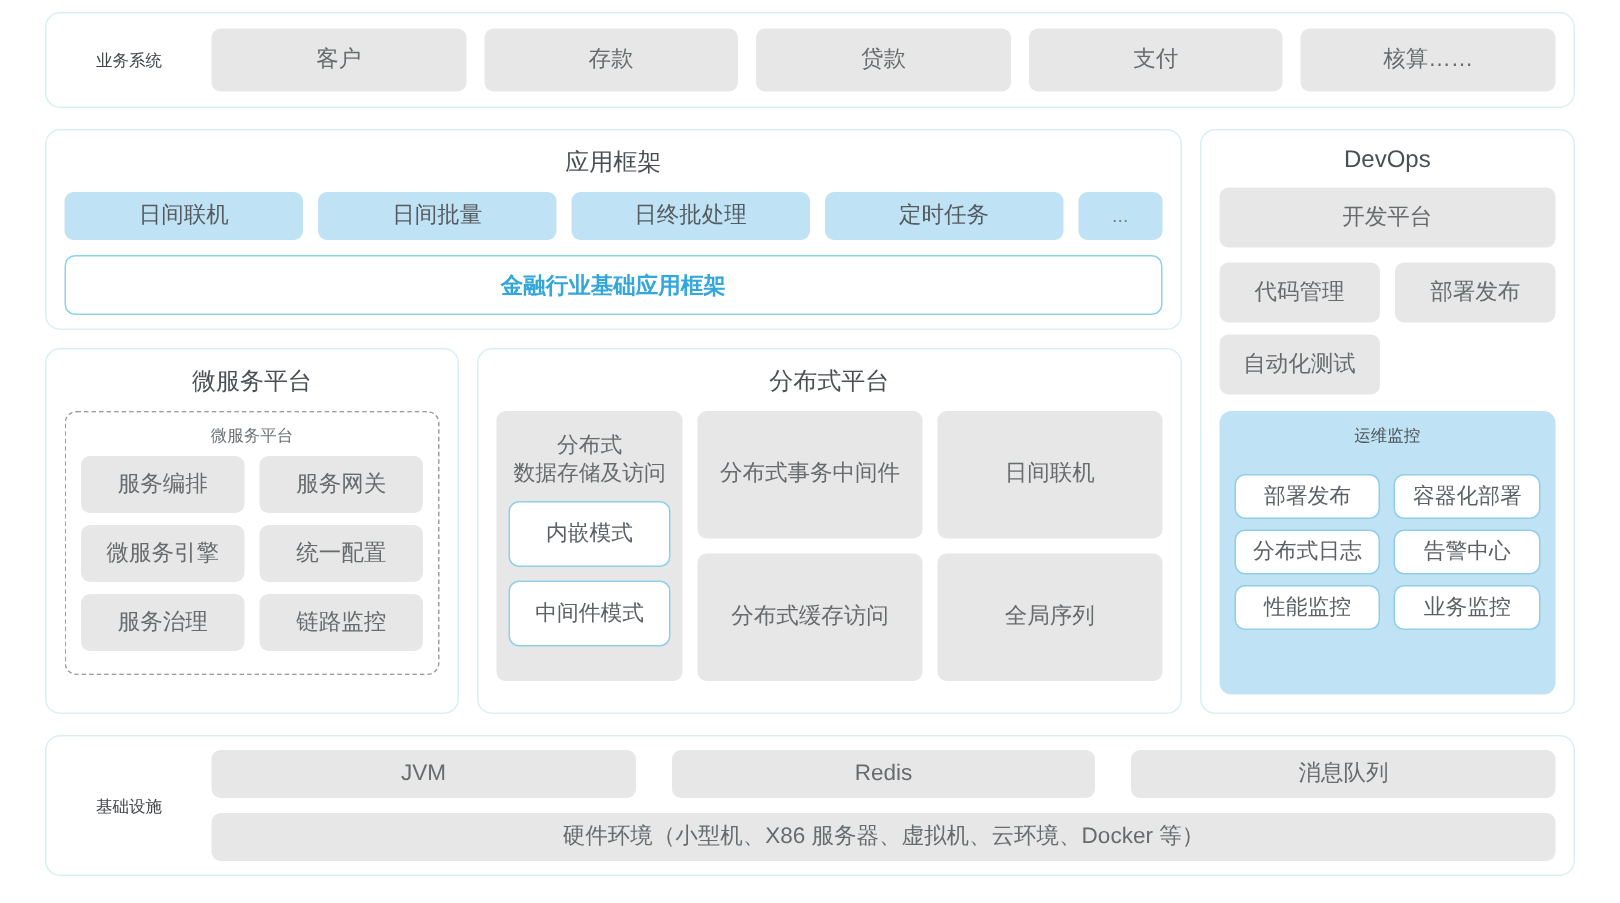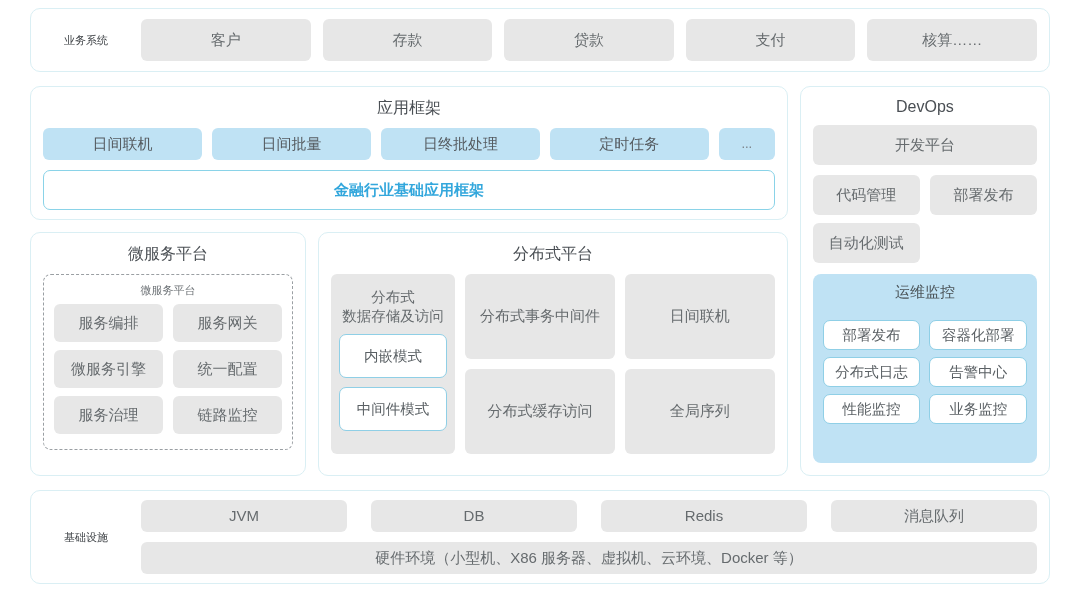--- a/index.html
+++ b/index.html
@@ -111,21 +111,21 @@
 
   
   .devops { flex: 1; padding: 0 12px 12px 12px; display: flex; flex-direction: column; }
   .devops .chip.wide { height: 40px; }
   .devops .grid2 { margin-top: 10px; }
   .devops .grid2 .chip { height: 40px; }
   .ops {
     margin-top: 11px; background: #bfe2f4; border-radius: 8px;
     padding: 0 10px 10px 10px; flex: 1;
   }
-  .ops-title { text-align: center; font-size: 15px; color: #4a5357; padding: 9px 0 8px 0; }
+  .ops-title { text-align: center; font-size: 11px; color: #4a5357; padding: 9px 0 8px 0; }
   .ops .grid2 { gap: 7px 9px; }
   .ops .chip-white { height: 30px; }
 
   
   .row-infra {
     margin-top: 14px; height: 94px;
     display: flex; align-items: center;
     padding: 0 12px; gap: 12px;
   }
   .infra-stack { flex: 1; display: flex; flex-direction: column; gap: 10px; }
@@ -237,21 +237,20 @@
       </div>
     </div>
 
   </div>
 
   <div class="card row-infra">
     <div class="row-label">基础设施</div>
     <div class="infra-stack">
       <div class="infra-top">
         <div class="chip">JVM</div>
-        <div class="chip">DB</div>
         <div class="chip">Redis</div>
         <div class="chip">消息队列</div>
       </div>
       <div class="infra-bottom">
         <div class="chip">硬件环境（小型机、X86 服务器、虚拟机、云环境、Docker 等）</div>
       </div>
     </div>
   </div>
 
 </div>

